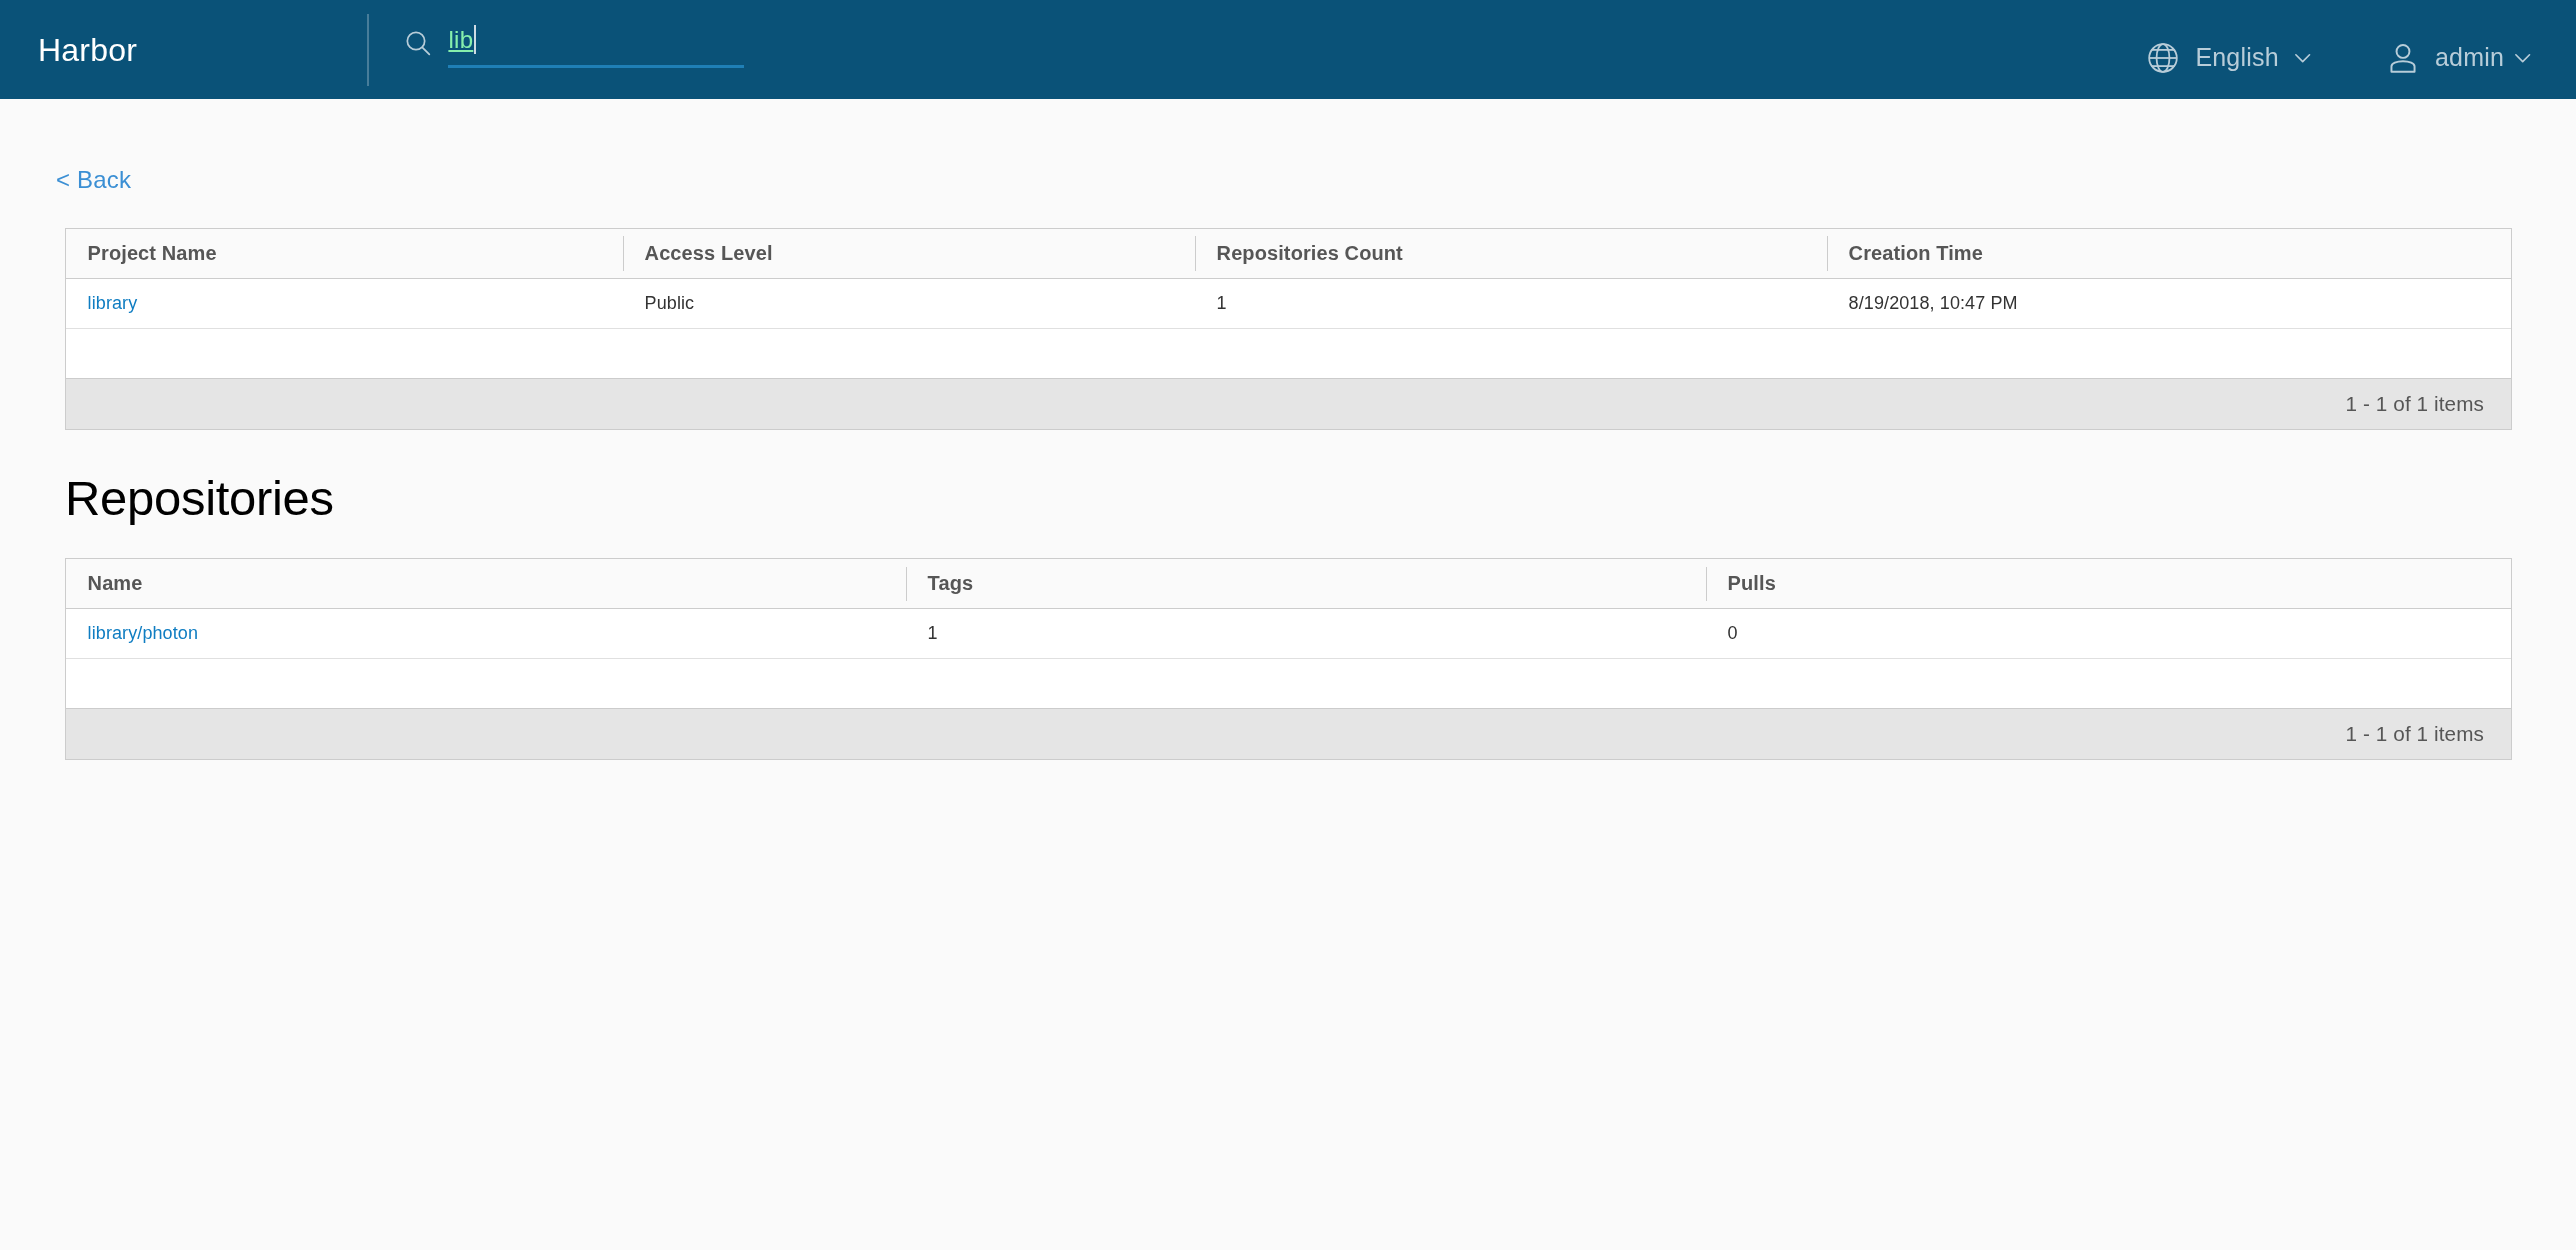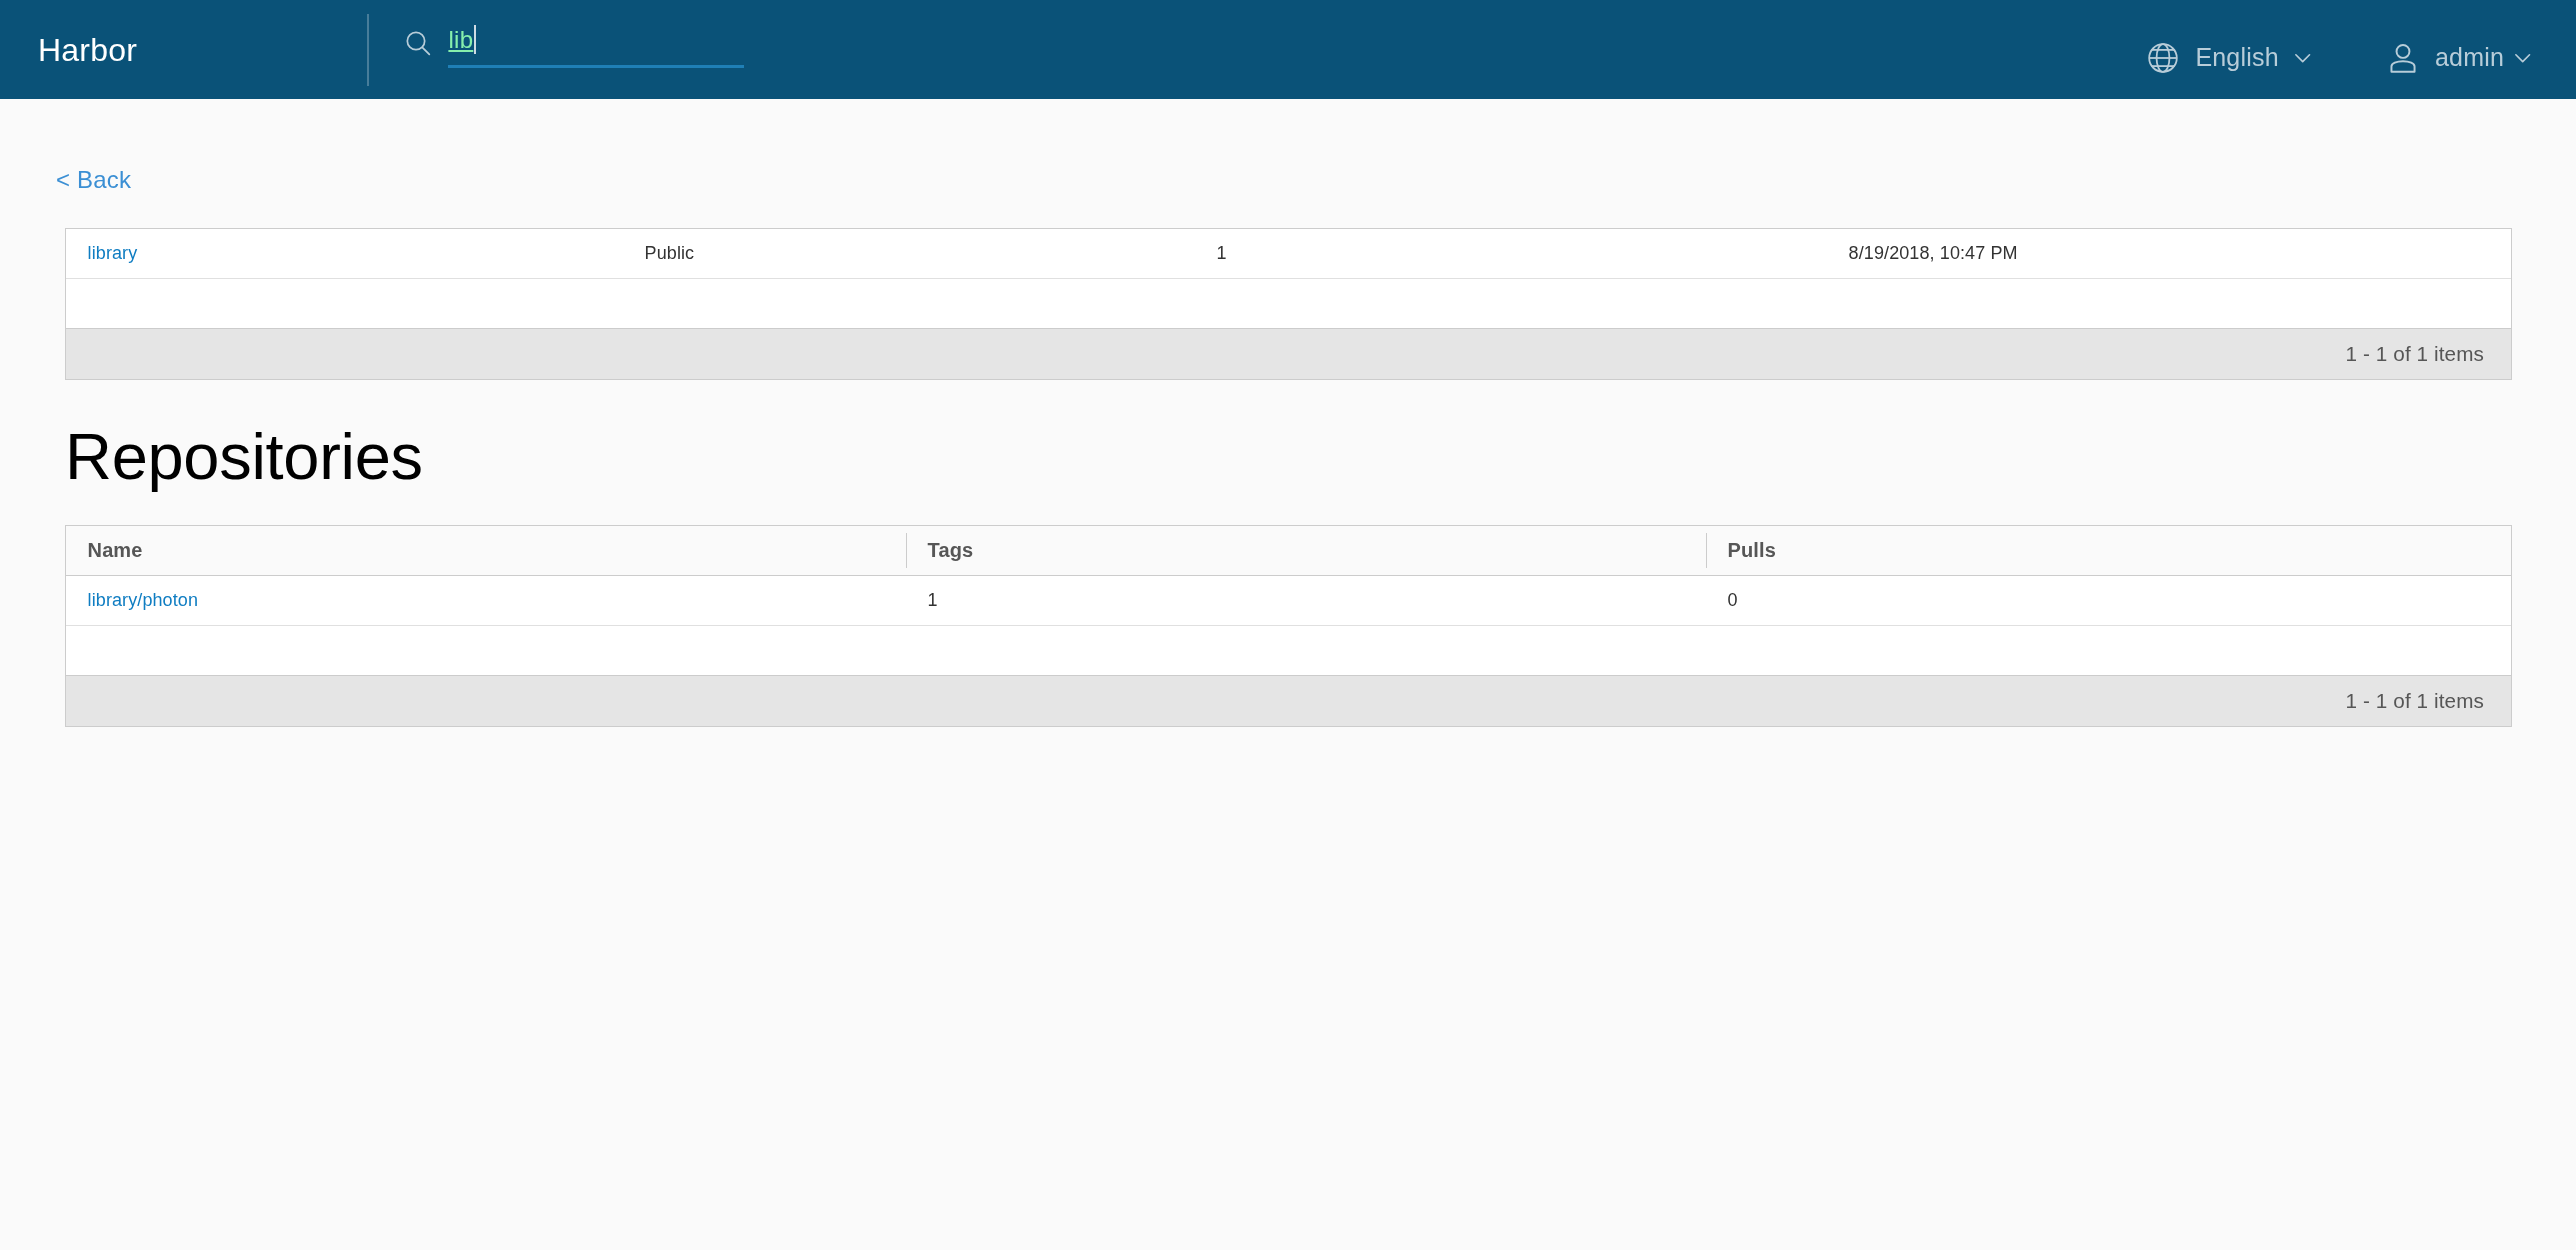--- a/index.html
+++ b/index.html
@@ -131,21 +131,21 @@
   .page-title {
     margin: 32px 0 0 65px;
     font-size: 49px;
     font-weight: 400;
     color: #000000;
     letter-spacing: -0.3px;
     line-height: 1.05;
   }
   .section-title {
     margin: 43px 0 0 65px;
-    font-size: 65px;
+    font-size: 49px;
     font-weight: 400;
     color: #000000;
     letter-spacing: -0.3px;
     line-height: 1.05;
   }
 
   
   .grid {
     margin: 34px 0 0 65px;
     width: 2447px;
@@ -265,20 +265,26 @@
   </div>
 </div>
 
 <div class="content">
 
   <a class="back-link">&lt; Back</a>
 
 
   
   <div class="grid">
+    <div class="grid-head">
+      <div class="th" style="width:557px">Project Name</div>
+      <div class="th" style="width:572px">Access Level</div>
+      <div class="th" style="width:632px">Repositories Count</div>
+      <div class="th" style="width:684px">Creation Time</div>
+    </div>
     <div class="grid-row">
       <div class="td" style="width:557px">
         <a class="cell-link">library</a>
       </div>
       <div class="td" style="width:572px">Public</div>
       <div class="td" style="width:632px">1</div>
       <div class="td" style="width:684px">8/19/2018, 10:47 PM</div>
     </div>
     <div class="grid-filler"></div>
     <div class="grid-footer">

